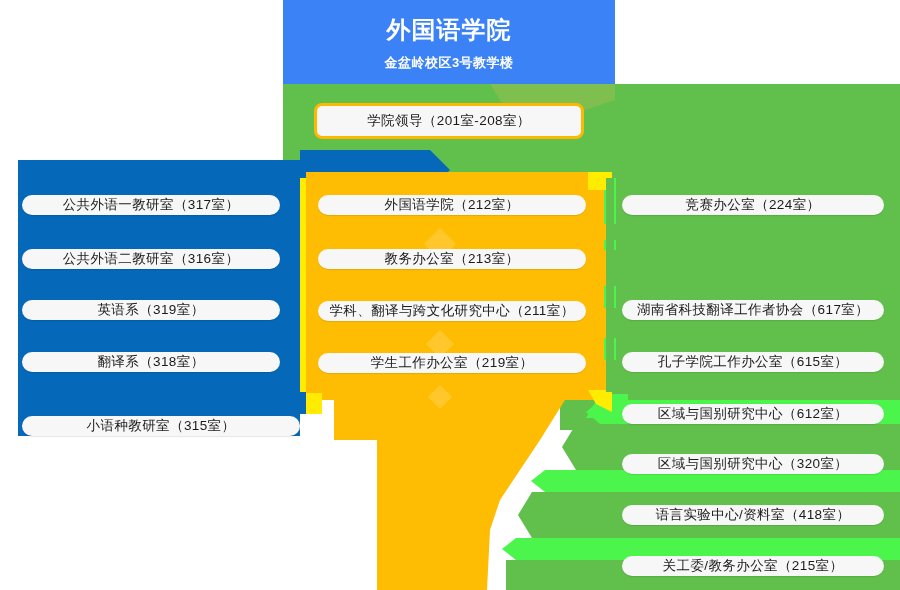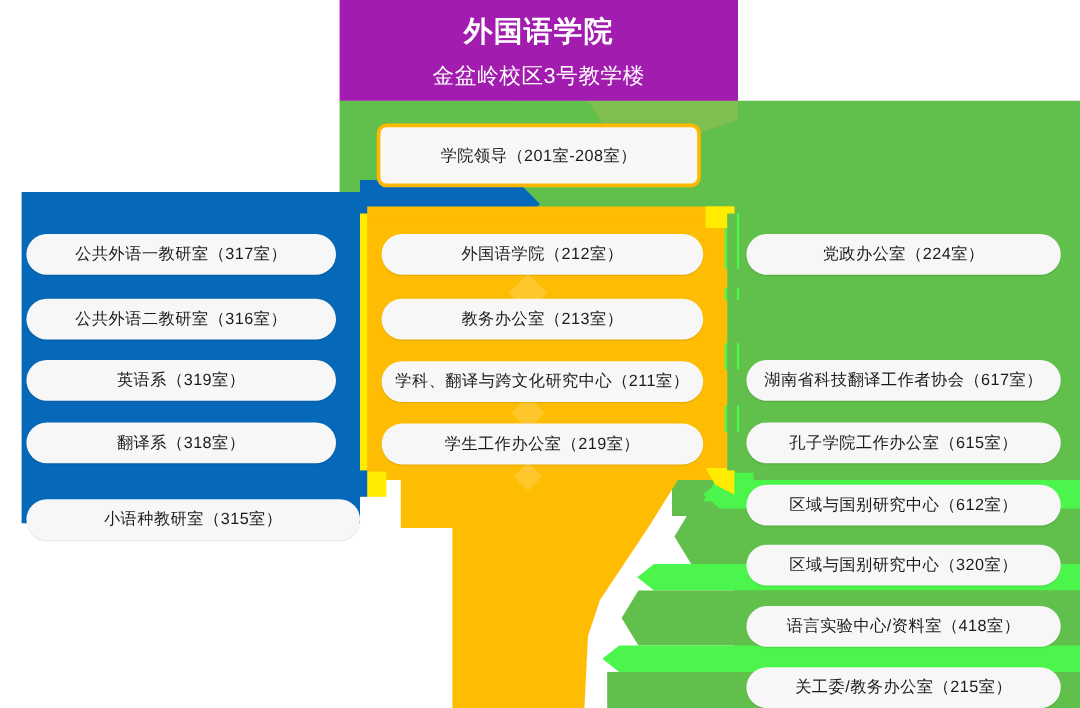--- a/index.html
+++ b/index.html
@@ -27,50 +27,50 @@
     height: 590px;
   }
 
   
   .header-banner {
     position: absolute;
     left: 283px;
     top: 0;
     width: 332px;
     height: 84px;
-    background: #a21caf;
+    background: #3b82f6;
     display: flex;
     flex-direction: column;
     align-items: center;
     justify-content: center;
     box-sizing: border-box;
     padding-top: 4px;
   }
   .header-title {
     color: #ffffff;
     font-size: 24px;
     font-weight: bold;
     letter-spacing: 1px;
     line-height: 1.2;
   }
   .header-sub {
     color: #ffffff;
-    font-size: 18px;
-    font-weight: normal;
+    font-size: 13px;
+    font-weight: bold;
     margin-top: 10px;
     letter-spacing: 0.5px;
   }
 
   
   .leader-box {
     position: absolute;
     left: 314px;
     top: 103px;
     width: 270px;
-    height: 53px;
+    height: 36px;
     background: #f7f7f7;
     border: 3px solid #ffb800;
     border-radius: 8px;
     display: flex;
     align-items: center;
     justify-content: center;
     box-sizing: border-box;
     font-size: 13.5px;
     color: #1a1a1a;
     letter-spacing: 0.4px;
@@ -82,21 +82,21 @@
     background: #f7f7f7;
     border-radius: 17px;
     display: flex;
     align-items: center;
     justify-content: center;
     box-sizing: border-box;
     font-size: 13.5px;
     color: #1a1a1a;
     letter-spacing: 0.4px;
     box-shadow: 0 1px 1px rgba(0,0,0,0.10);
-    height: 34px;
+    height: 20px;
   }
 
   
   .pill-blue   { left: 22px;  width: 258px; }
   .pill-blue-wide { left: 22px; width: 278px; }
   .pill-orange { left: 318px; width: 268px; }
   .pill-green  { left: 622px; width: 262px; }
 </style>
 </head>
 <body>
@@ -171,21 +171,21 @@
   <div class="pill pill-blue" style="top:249px">公共外语二教研室（316室）</div>
   <div class="pill pill-blue" style="top:300px">英语系（319室）</div>
   <div class="pill pill-blue" style="top:352px">翻译系（318室）</div>
   <div class="pill pill-blue-wide" style="top:416px">小语种教研室（315室）</div>
 
   <div class="pill pill-orange" style="top:195px">外国语学院（212室）</div>
   <div class="pill pill-orange" style="top:249px">教务办公室（213室）</div>
   <div class="pill pill-orange" style="top:301px">学科、翻译与跨文化研究中心（211室）</div>
   <div class="pill pill-orange" style="top:353px">学生工作办公室（219室）</div>
 
-  <div class="pill pill-green" style="top:195px">党政办公室（224室）</div>
+  <div class="pill pill-green" style="top:195px">竞赛办公室（224室）</div>
   <div class="pill pill-green" style="top:300px">湖南省科技翻译工作者协会（617室）</div>
   <div class="pill pill-green" style="top:352px">孔子学院工作办公室（615室）</div>
   <div class="pill pill-green" style="top:404px">区域与国别研究中心（612室）</div>
   <div class="pill pill-green" style="top:454px">区域与国别研究中心（320室）</div>
   <div class="pill pill-green" style="top:505px">语言实验中心/资料室（418室）</div>
   <div class="pill pill-green" style="top:556px">关工委/教务办公室（215室）</div>
 
 </div>
 
 </body></html>

